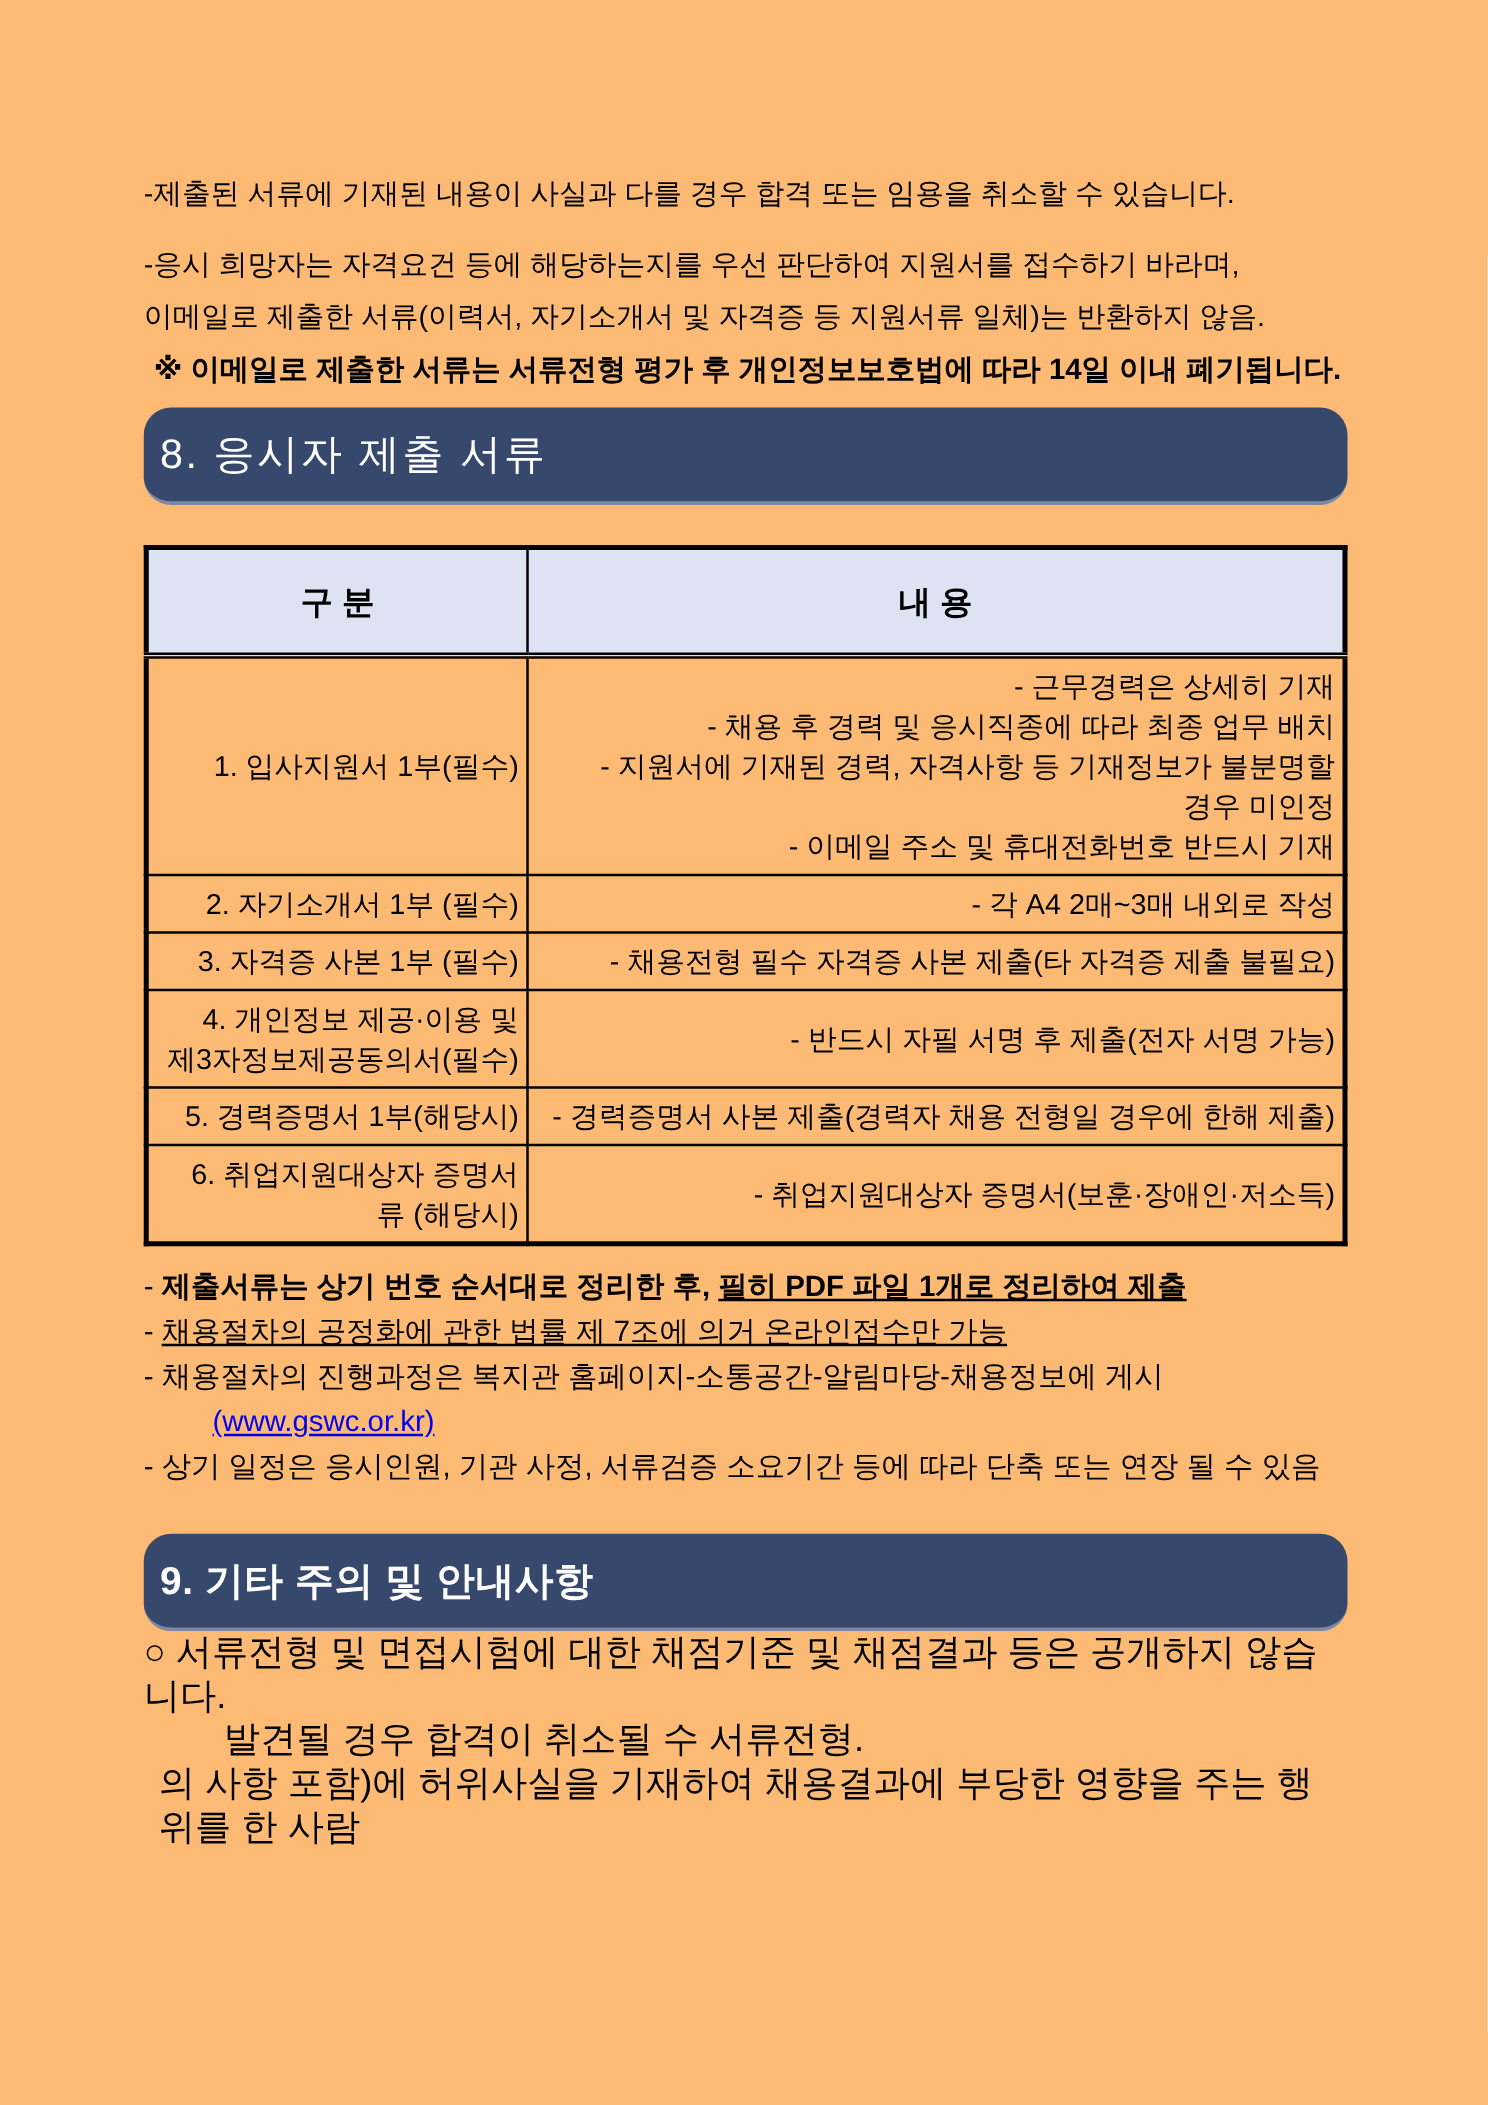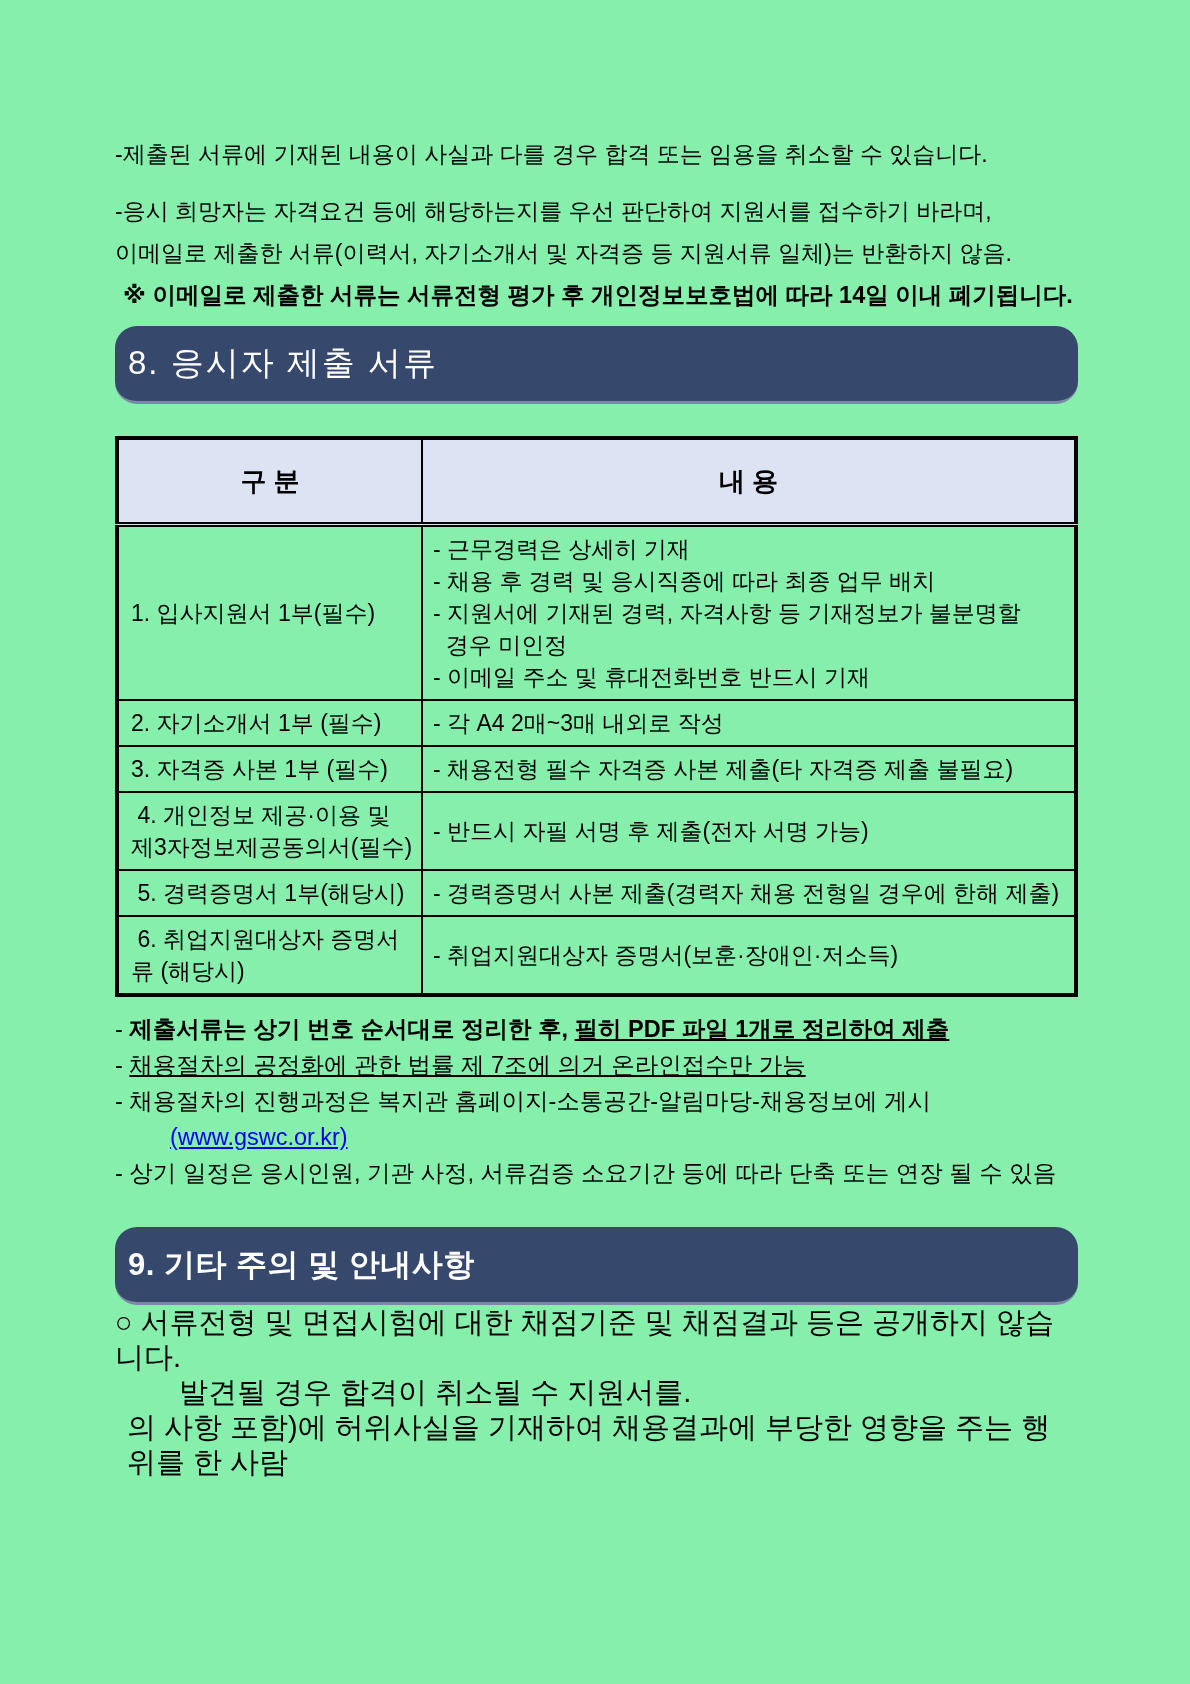--- a/index.html
+++ b/index.html
@@ -1,17 +1,17 @@
 <!DOCTYPE html>
 <html style="--banner: #36486C; --table_header_bg: #DEE3F4; --link: #0000EE;"><head>
 <meta charset="utf-8">
 <style>
   html, body { margin: 0; padding: 0; background: #e9e9e9; }
   .page {
-    width: 1190px; height: 1684px; background: #86efac;
+    width: 1190px; height: 1684px; background: #fdba74;
     font-family: "Liberation Sans", "DejaVu Sans", sans-serif;
     color: #000; position: relative; overflow: hidden;
     margin: 0 auto;
   }
   .content { padding: 0 112px 0 115px; }
 
   
   .t1 { margin: 138px 0 0 0; font-size: 23px; line-height: 32px; }
   .t2 { margin: 20px 0 0 0; font-size: 23px; line-height: 42px; }
   .t3 { margin: 6px 0 0 0; font-size: 23.5px; font-weight: bold; line-height: 30px; padding-left: 8px; }
@@ -34,21 +34,21 @@
   }
   .doc-table th, .doc-table td { border: 2px solid #000; }
   .doc-table th {
     background: var(--table_header_bg, #DEE3F4);
     height: 80px; font-size: 26px; font-weight: bold;
     text-align: center; border-bottom: 5px double #000;
   }
   .doc-table th.cat, .doc-table td.cat { width: 300px; }
   .doc-table td {
     font-size: 23px; line-height: 32px; vertical-align: middle;
-    white-space: pre-wrap; padding: 6px 6px 6px 10px;
+    white-space: pre-wrap; padding: 6px 6px 6px 10px; text-align: right;
   }
   .doc-table td.cat { padding-left: 12px; }
 
   
   .notes { margin-top: 14px; font-size: 23.5px; }
   .notes .line { line-height: 36px; }
   .notes .bold { font-weight: bold; }
   .underline { text-decoration: underline; }
   .link-line { padding-left: 55px; }
   a.doc-link { color: var(--link, #0000EE); text-decoration: underline; cursor: pointer; }
@@ -130,21 +130,21 @@
       <div class="line">- 상기 일정은 응시인원, 기관 사정, 서류검증 소요기간 등에 따라 단축 또는 연장 될 수 있음</div>
     </div>
 
     <div class="banner b9" style="margin-top: 36px;">
       <span>9. 기타 주의 및 안내사항</span>
     </div>
 
     <div class="s9">
       <p class="para s9-p1 l">○ 서류전형 및 면접시험에 대한 채점기준 및 채점결과 등은 공개하지 않습니다.</p>
       <div class="para s9-p2">
-        <div class="l l2">발견될 경우 합격이 취소될 수 지원서를.</div>
+        <div class="l l2">발견될 경우 합격이 취소될 수 서류전형.</div>
       </div>
       <div class="para s9-p4">
         <div class="l l2">의 사항 포함)에 허위사실을 기재하여 채용결과에 부당한 영향을 주는 행위를 한 사람</div>
       </div>
     </div>
 
   </div>
 </div>
 
 </body></html>

